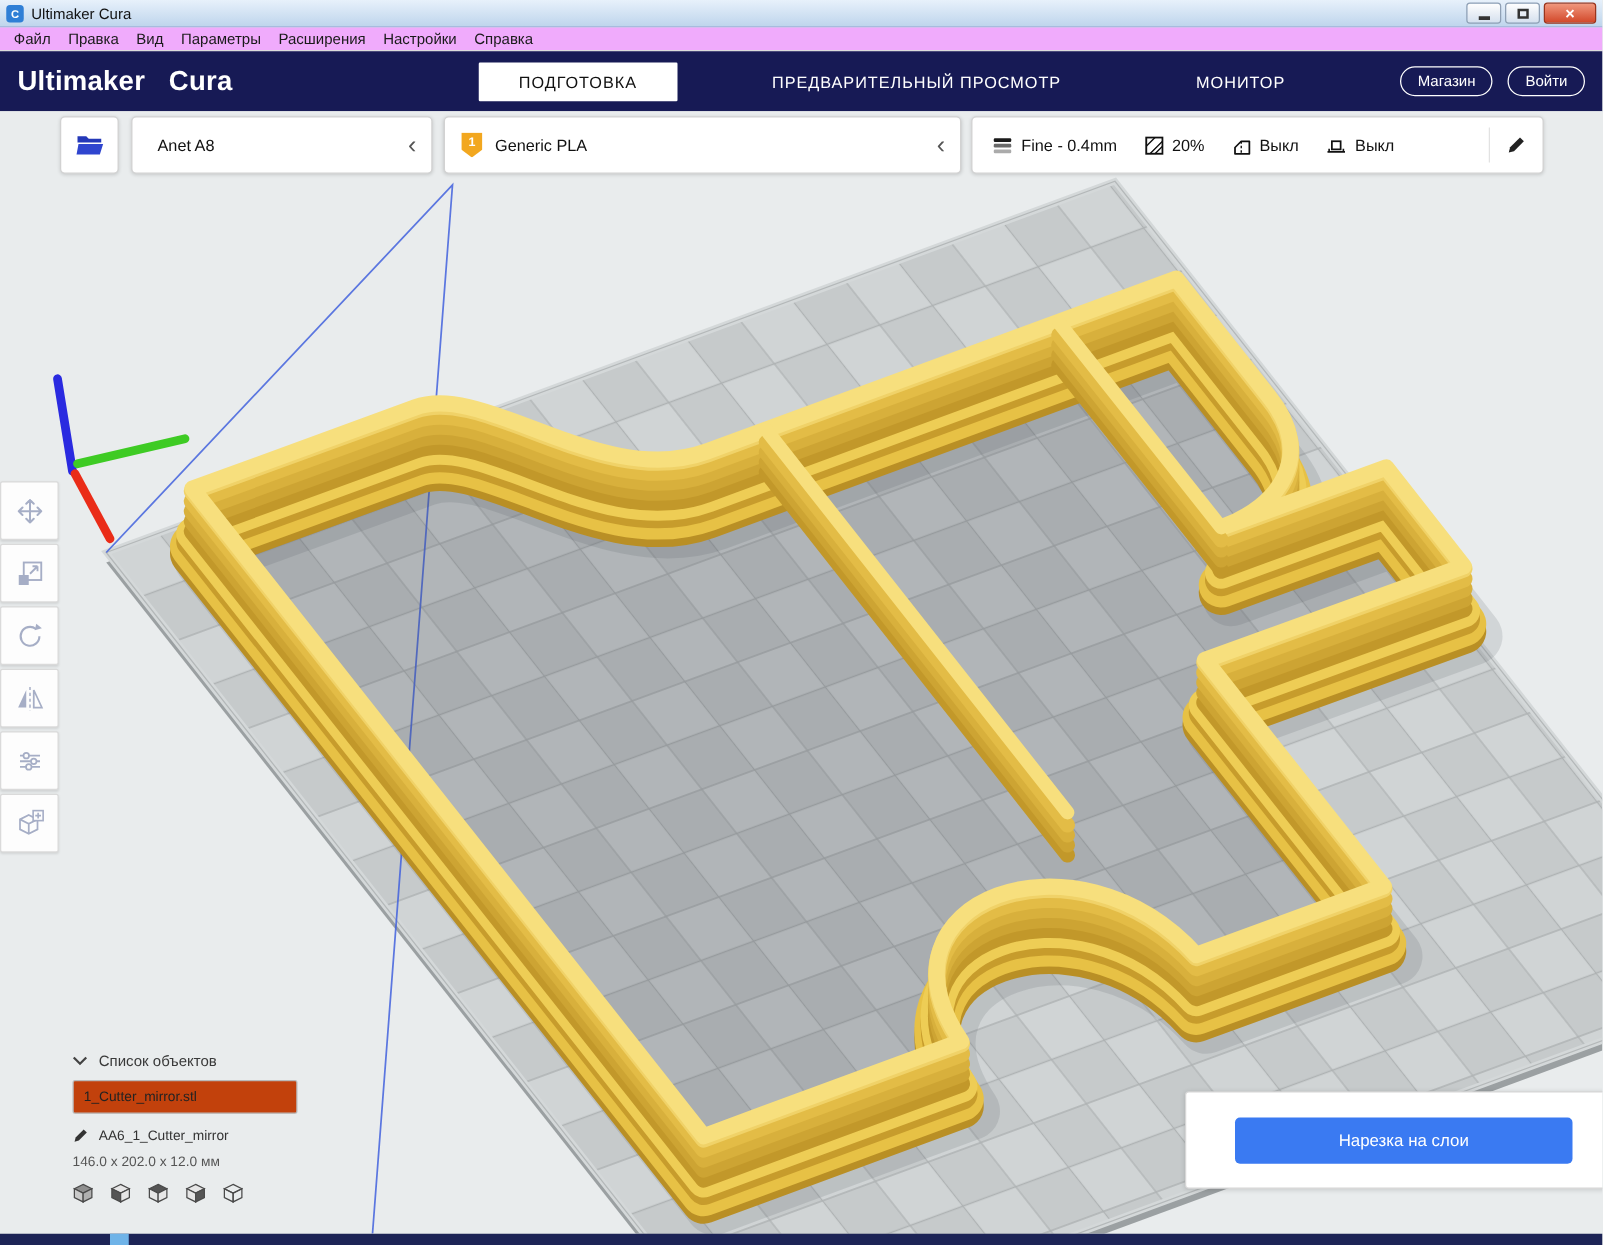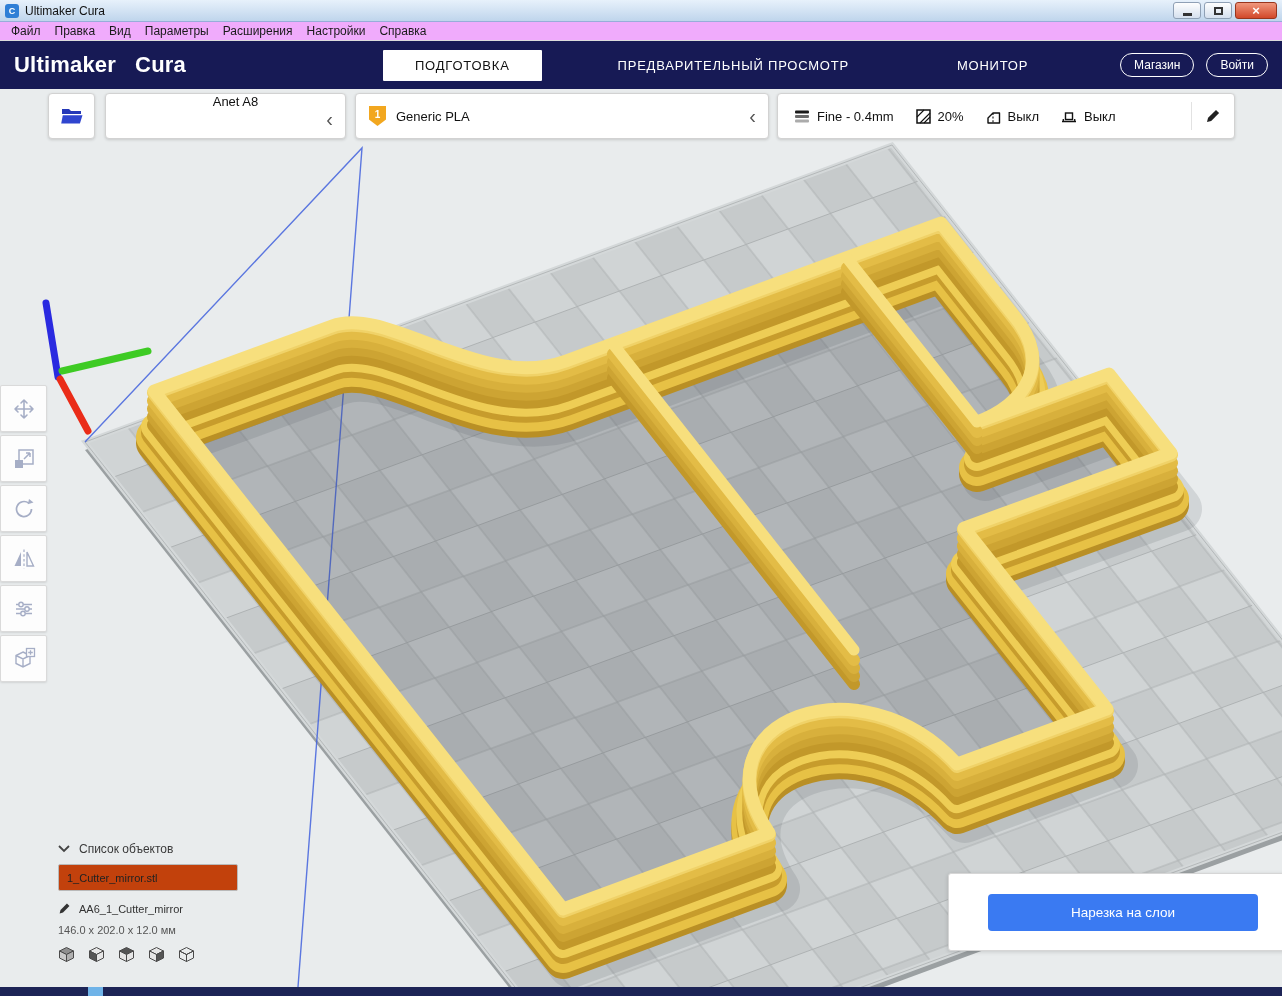--- a/index.html
+++ b/index.html
@@ -37,21 +37,21 @@
     padding:4px 13px;border-radius:12px;white-space:nowrap;cursor:default;}
 
   
   .viewport{position:relative;height:898px;background:#e9eced;overflow:hidden;}
   .scene{position:absolute;left:0;top:0;}
 
   
   .card{position:absolute;top:4px;height:46px;background:#fff;border:1px solid #d2d2d2;
     border-radius:4px;box-shadow:0 1px 3px rgba(0,0,0,.15);display:flex;align-items:center;}
   #card-open{left:48px;width:47px;justify-content:center;}
-  #card-printer{left:105px;width:241px;flex-direction:column;}
+  #card-printer{left:105px;width:241px;}
   #card-material{left:355px;width:414px;}
   #card-settings{left:777px;width:458px;}
   .cardtext{font-size:13px;color:#111;}
   #card-printer .cardtext{margin-left:20px;}
   .chev{margin-left:auto;margin-right:12px;font-size:20px;color:#555;line-height:1;cursor:default;}
   .badge{width:17px;height:20px;margin-left:13px;background:#f2a71f;color:#fff;font-size:10px;
     font-weight:700;display:flex;align-items:flex-start;justify-content:center;padding-top:3px;
     clip-path:polygon(0 0,100% 0,100% 68%,50% 100%,0 68%);}
   #card-material .cardtext{margin-left:10px;}
   .sgroup{display:flex;align-items:center;gap:7px;margin-left:22px;cursor:default;}

